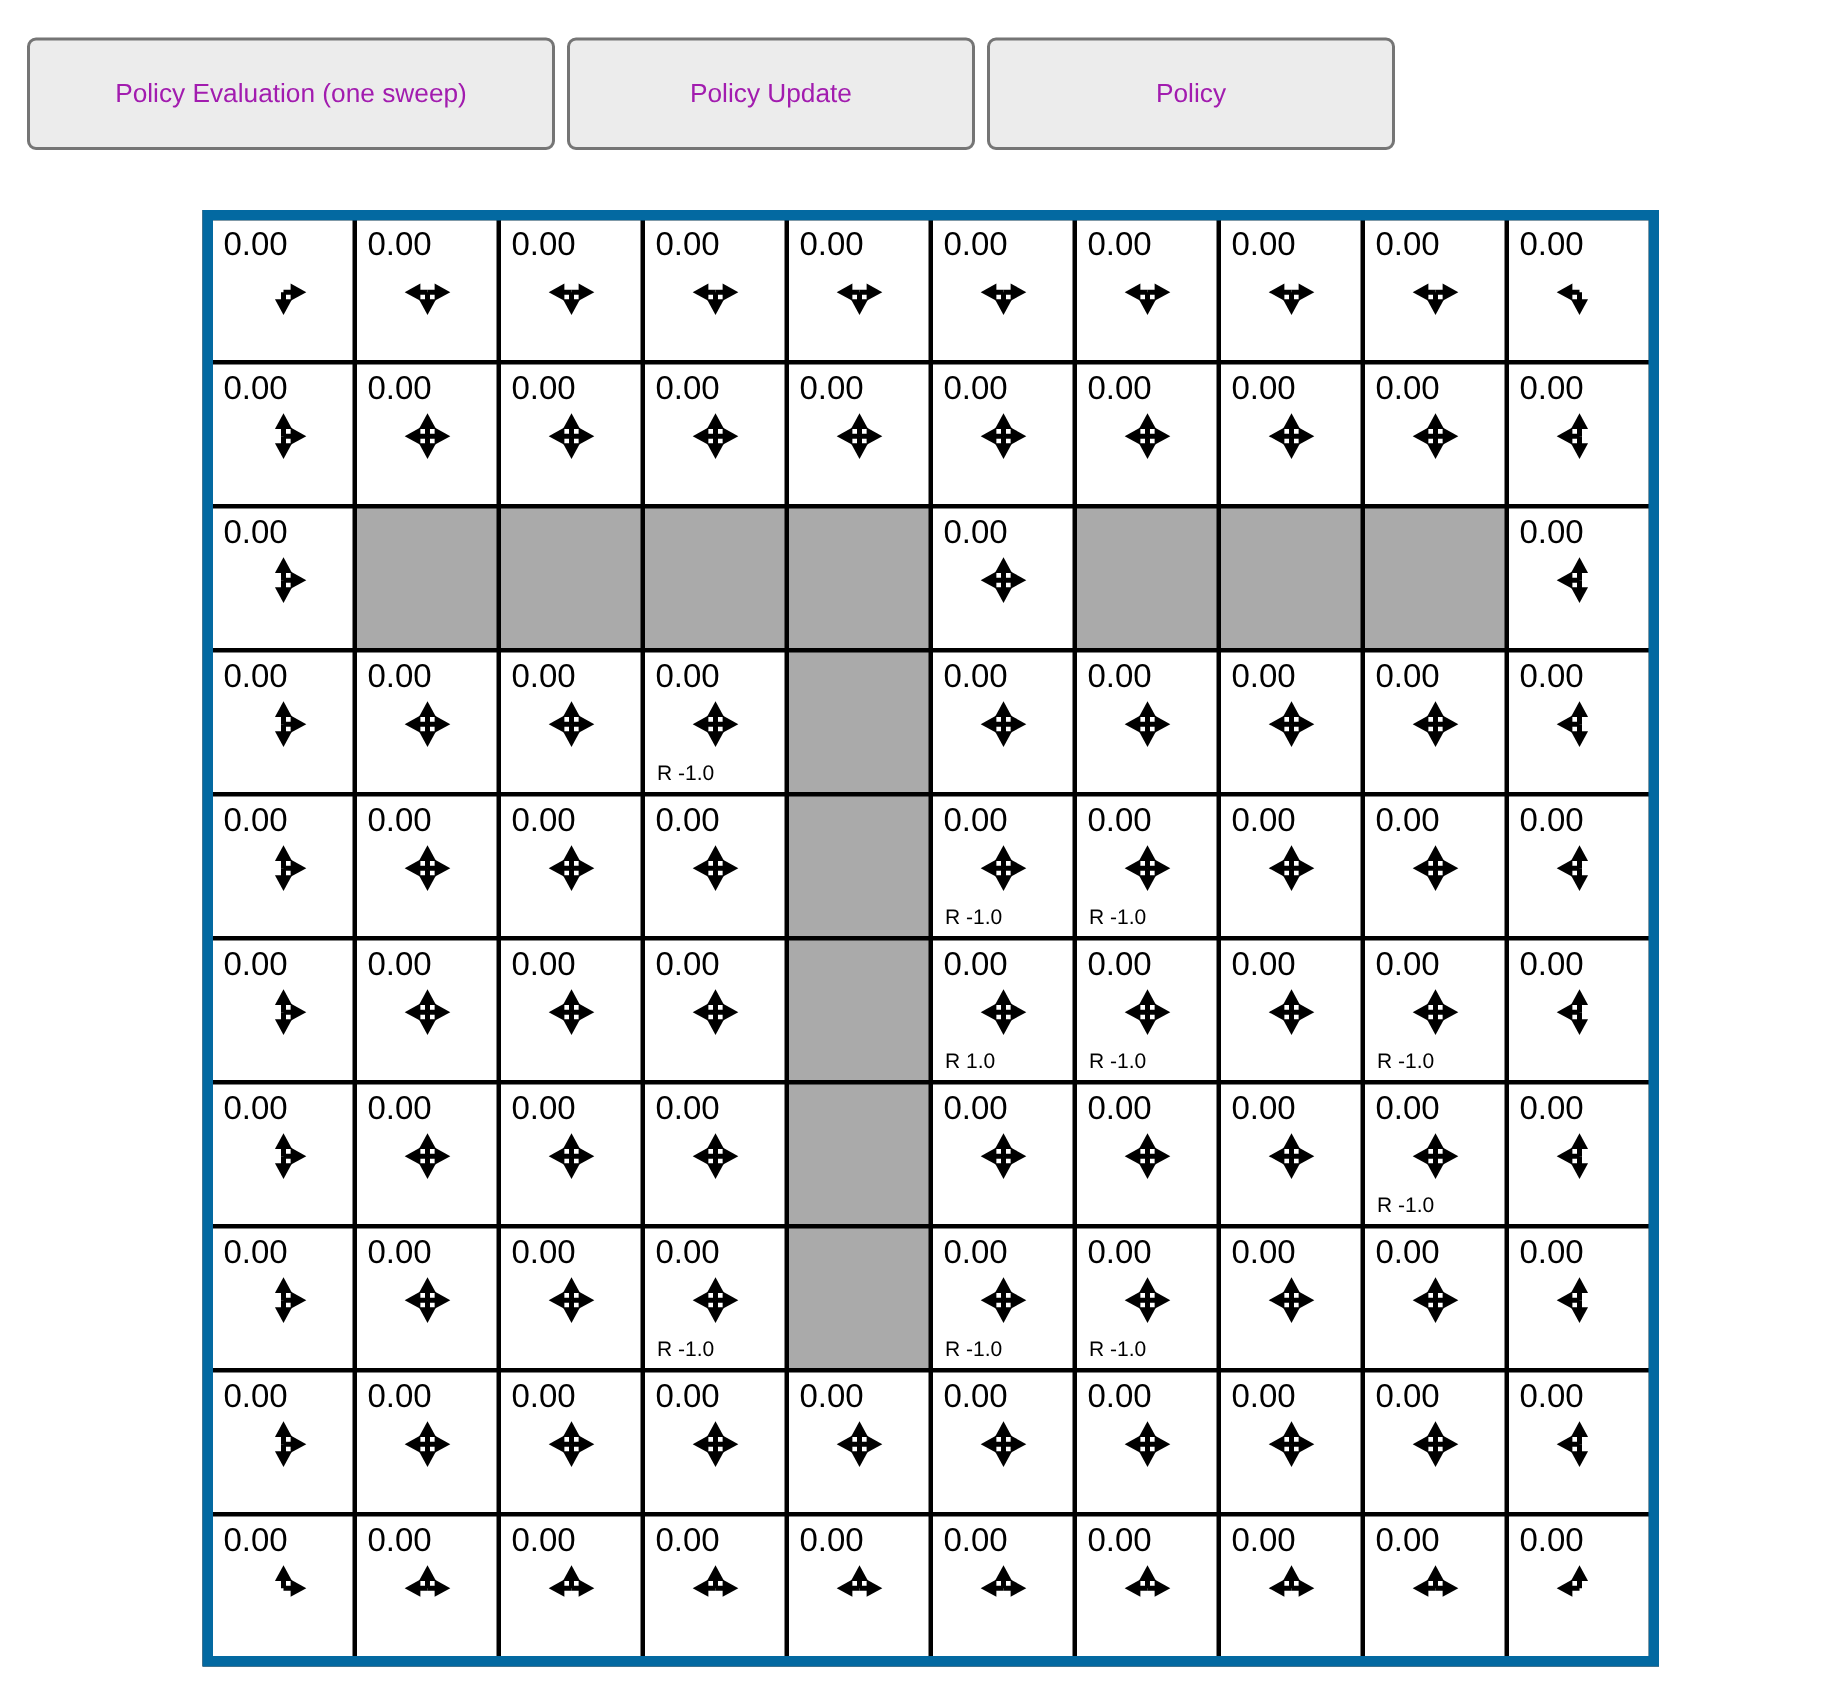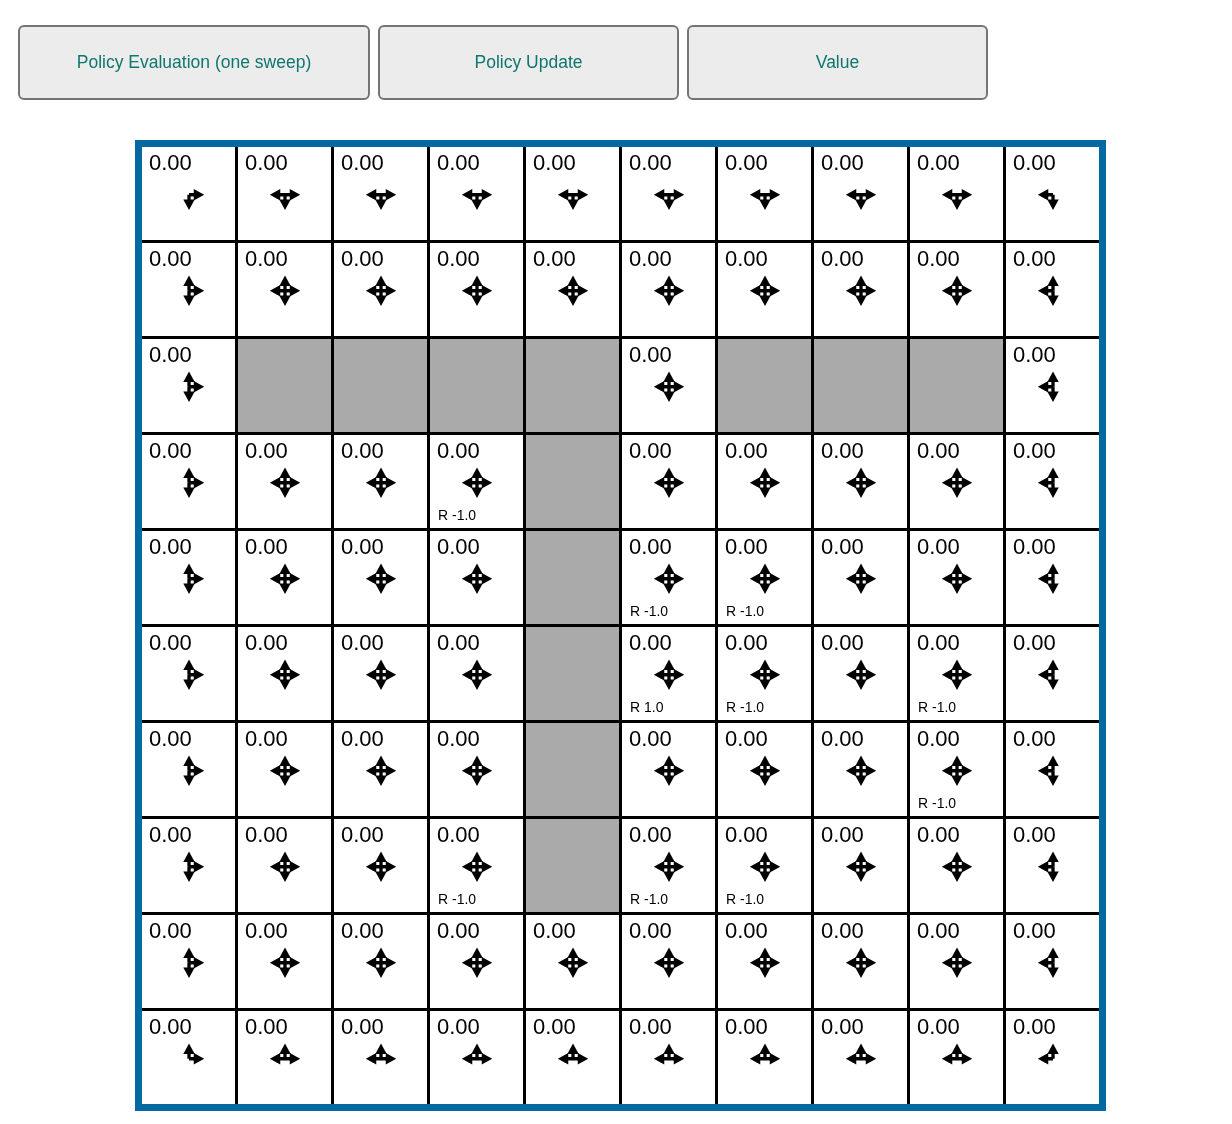--- a/index.html
+++ b/index.html
@@ -1,37 +1,37 @@
 <!DOCTYPE html>
 <html><head>
 <meta charset="utf-8">
 <style>
   html,body{margin:0;padding:0;background:#ffffff;}
   body{width:1232px;height:1124px;font-family:"Liberation Sans",sans-serif;color:#000;}
   .toolbar{display:flex;gap:8px;padding:25px 27px 0 18px;box-sizing:border-box;}
   .btn{height:75px;background:#ececec;border:2px solid #757575;border-radius:6px;
-       font-family:"Liberation Sans",sans-serif;font-size:17.5px;color:#0f766e;cursor:pointer;
+       font-family:"Liberation Sans",sans-serif;font-size:17.5px;color:#a21caf;cursor:pointer;
        display:flex;align-items:center;justify-content:center;box-sizing:border-box;}
   .btn-wide{width:352px;}
-  .btn-std{width:301px;}
+  .btn-std{width:272px;}
   .grid{margin:40px 0 0 135px;display:grid;grid-template-columns:repeat(10,93px);
         grid-auto-rows:93px;gap:3px;background:#000;border:7px solid #0369a1;width:fit-content;}
   .cell{background:#fff;position:relative;overflow:visible;}
   .cell.wall{background:#aaaaaa;}
   .val{position:absolute;top:3px;left:7px;font-size:22px;line-height:26px;}
   .arrows{position:absolute;width:38px;height:38px;left:50%;top:50%;transform:translate(-50%,-48%);}
   .reward{position:absolute;bottom:5px;left:8px;font-size:14px;margin-top:32px;}
 </style>
 </head>
 <body>
 
 <div class="toolbar">
   <button class="btn btn-wide">Policy Evaluation (one sweep)</button>
   <button class="btn btn-std">Policy Update</button>
-  <button class="btn btn-std">Value</button>
+  <button class="btn btn-std">Policy</button>
 </div>
 
 <div class="grid">
     <div class="cell">
       <span class="val">0.00</span>
       <svg viewBox="-20 -20 40 40" class="arrows">
         <g transform="rotate(90)">
           <line x1="0" y1="0" x2="7" y2="0" stroke="#000" stroke-width="3.5"></line>
           <polygon points="5,-6 16,0 5,6" fill="#000"></polygon>
         </g>

